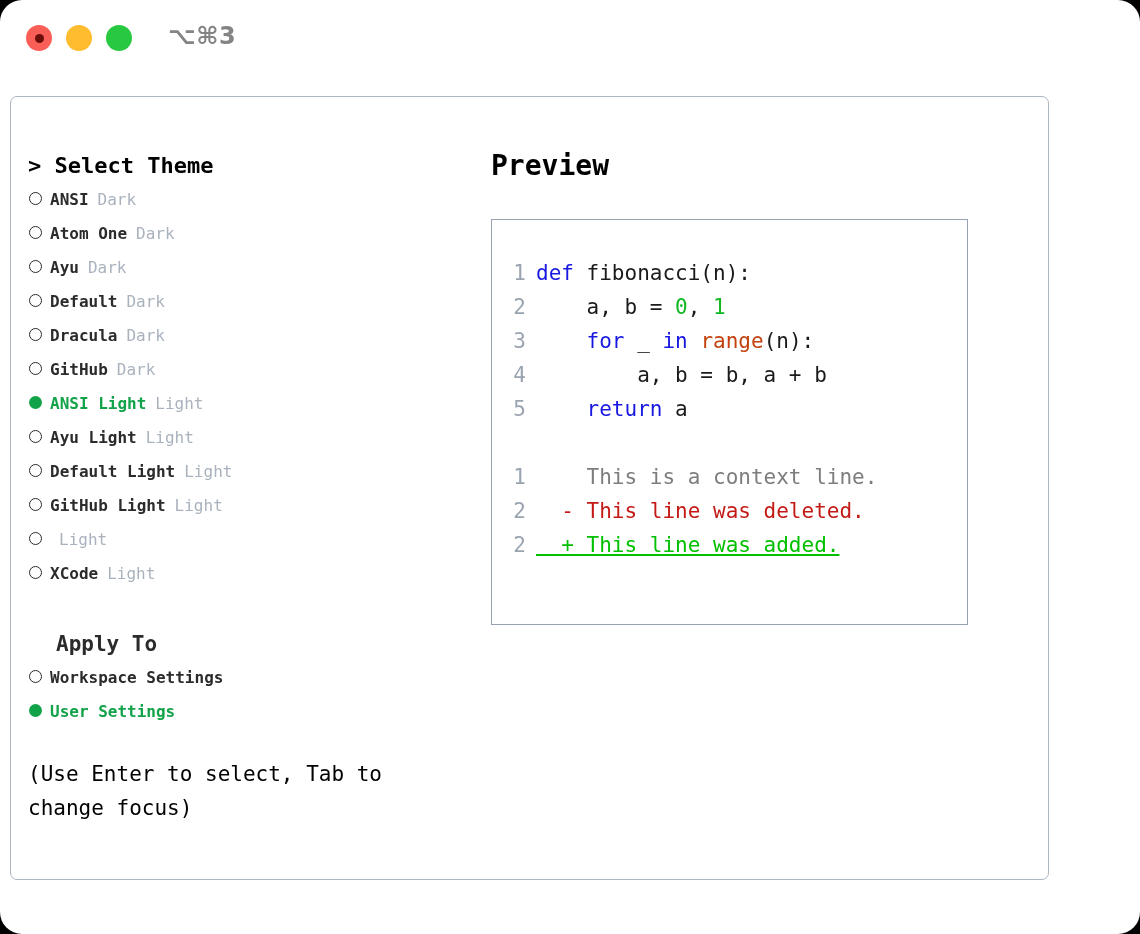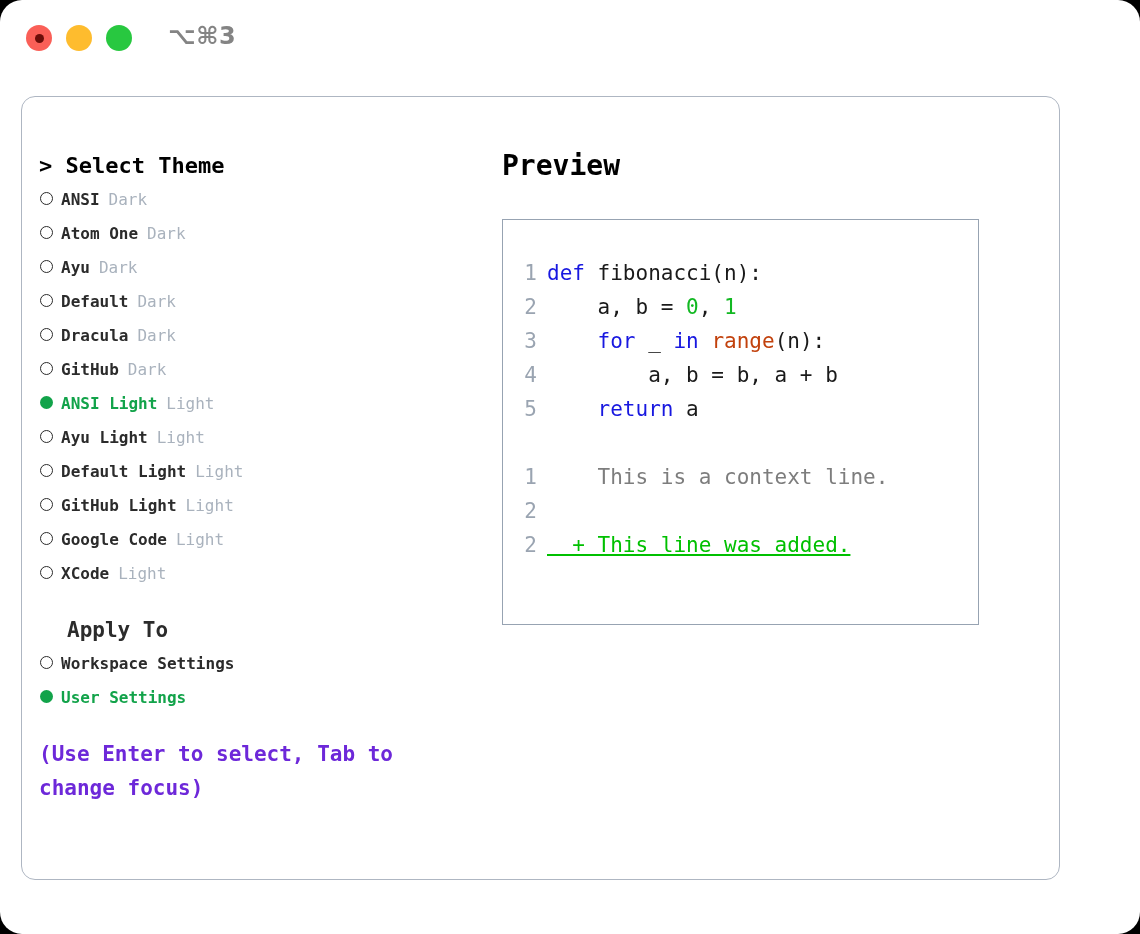--- a/index.html
+++ b/index.html
@@ -67,26 +67,26 @@
     font-size: 24px;
     font-weight: bold;
     color: #848484;
     letter-spacing: 0.5px;
     font-family: "DejaVu Sans", "Liberation Sans", sans-serif;
   }
 
   
   .panel {
     position: absolute;
-    left: 21px;
+    left: 10px;
     top: 96px;
     width: 1039px;
     height: 784px;
     border: 1.5px solid #aeb6c2;
-    border-radius: 14px;
+    border-radius: 7px;
     box-sizing: border-box;
     background: #ffffff;
   }
 
   
   .left-col {
     position: absolute;
     left: 17px;
     top: 52px;
     width: 440px;
@@ -139,32 +139,31 @@
     text-align: right;
   }
 
   .apply-heading {
     font-size: 21px;
     font-weight: bold;
     color: #2b2b2b;
     line-height: 34px;
     height: 34px;
     padding-left: 28px;
-    margin-top: 22px;
+    margin-top: 36px;
     white-space: pre;
   }
 
   .hint {
-    margin-top: 22px;
+    margin-top: 28px;
     font-size: 21px;
-    color: #6d28d9;
+    color: #000000;
     line-height: 34px;
     width: 410px;
     white-space: pre-wrap;
-    font-weight: bold;
   }
 
   
   .right-col {
     position: absolute;
     left: 480px;
     top: 52px;
     width: 495px;
   }
   .preview-title {
@@ -235,21 +234,21 @@
           <div class="opt-row"><span class="bullet"><span class="dot hollow"></span></span><span class="opt-label">ANSI</span><span class="opt-variant">Dark</span></div>
           <div class="opt-row"><span class="bullet"><span class="dot hollow"></span></span><span class="opt-label">Atom One</span><span class="opt-variant">Dark</span></div>
           <div class="opt-row"><span class="bullet"><span class="dot hollow"></span></span><span class="opt-label">Ayu</span><span class="opt-variant">Dark</span></div>
           <div class="opt-row"><span class="bullet"><span class="dot hollow"></span></span><span class="opt-label">Default</span><span class="opt-variant">Dark</span></div>
           <div class="opt-row"><span class="bullet"><span class="dot hollow"></span></span><span class="opt-label">Dracula</span><span class="opt-variant">Dark</span></div>
           <div class="opt-row"><span class="bullet"><span class="dot hollow"></span></span><span class="opt-label">GitHub</span><span class="opt-variant">Dark</span></div>
           <div class="opt-row selected"><span class="bullet"><span class="dot filled"></span></span><span class="opt-label">ANSI Light</span><span class="opt-variant">Light</span></div>
           <div class="opt-row"><span class="bullet"><span class="dot hollow"></span></span><span class="opt-label">Ayu Light</span><span class="opt-variant">Light</span></div>
           <div class="opt-row"><span class="bullet"><span class="dot hollow"></span></span><span class="opt-label">Default Light</span><span class="opt-variant">Light</span></div>
           <div class="opt-row"><span class="bullet"><span class="dot hollow"></span></span><span class="opt-label">GitHub Light</span><span class="opt-variant">Light</span></div>
-          <div class="opt-row"><span class="bullet"><span class="dot hollow"></span></span><span class="opt-label">Google Code</span><span class="opt-variant">Light</span></div>
+          <div class="opt-row"><span class="bullet"><span class="dot hollow"></span></span><span class="opt-variant">Light</span></div>
           <div class="opt-row"><span class="bullet"><span class="dot hollow"></span></span><span class="opt-label">XCode</span><span class="opt-variant">Light</span></div>
         </div>
 
       <div class="apply-heading">Apply To</div>
 
       <div class="opt-list" id="apply-list">
           <div class="opt-row"><span class="bullet"><span class="dot hollow"></span></span><span class="opt-label">Workspace Settings</span></div>
           <div class="opt-row selected"><span class="bullet"><span class="dot filled"></span></span><span class="opt-label">User Settings</span></div>
         </div>
 
@@ -263,20 +262,20 @@
         <div id="code-lines">
             <div class="code-line"><span class="lineno">1</span><span class="codetext"><span class="tok-kw">def</span><span class="tok-plain"> fibonacci(n):</span></span></div>
             <div class="code-line"><span class="lineno">2</span><span class="codetext"><span class="tok-plain">    a, b = </span><span class="tok-num">0</span><span class="tok-plain">, </span><span class="tok-num">1</span></span></div>
             <div class="code-line"><span class="lineno">3</span><span class="codetext"><span class="tok-plain">    </span><span class="tok-kw">for</span><span class="tok-plain"> _ </span><span class="tok-kw">in</span><span class="tok-plain"> </span><span class="tok-fn">range</span><span class="tok-plain">(n):</span></span></div>
             <div class="code-line"><span class="lineno">4</span><span class="codetext"><span class="tok-plain">        a, b = b, a + b</span></span></div>
             <div class="code-line"><span class="lineno">5</span><span class="codetext"><span class="tok-plain">    </span><span class="tok-kw">return</span><span class="tok-plain"> a</span></span></div>
           </div>
         <div class="diff-gap"></div>
         <div id="diff-lines">
             <div class="code-line"><span class="lineno">1</span><span class="diff-ctx">    This is a context line.</span></div>
-            <div class="code-line"><span class="lineno">2</span></div>
+            <div class="code-line"><span class="lineno">2</span><span class="diff-del">  - This line was deleted.</span></div>
             <div class="code-line"><span class="lineno">2</span><span class="diff-add">  + This line was added.</span></div>
           </div>
       </div>
     </div>
 
   </div>
 </div>
 
 </body></html>

